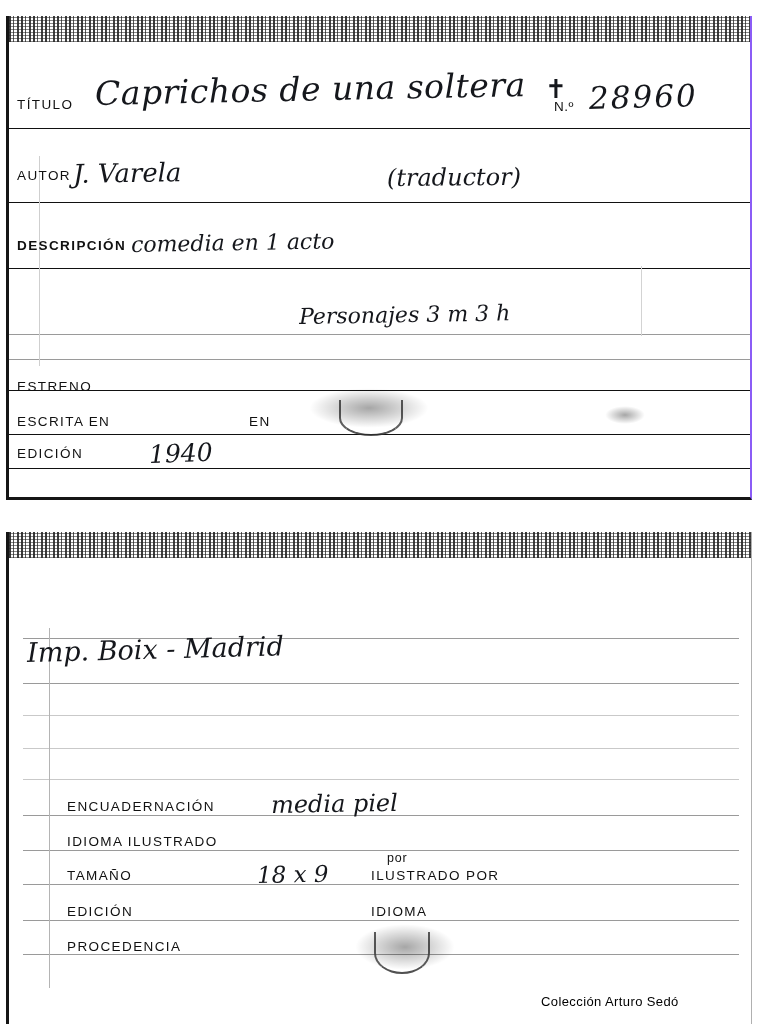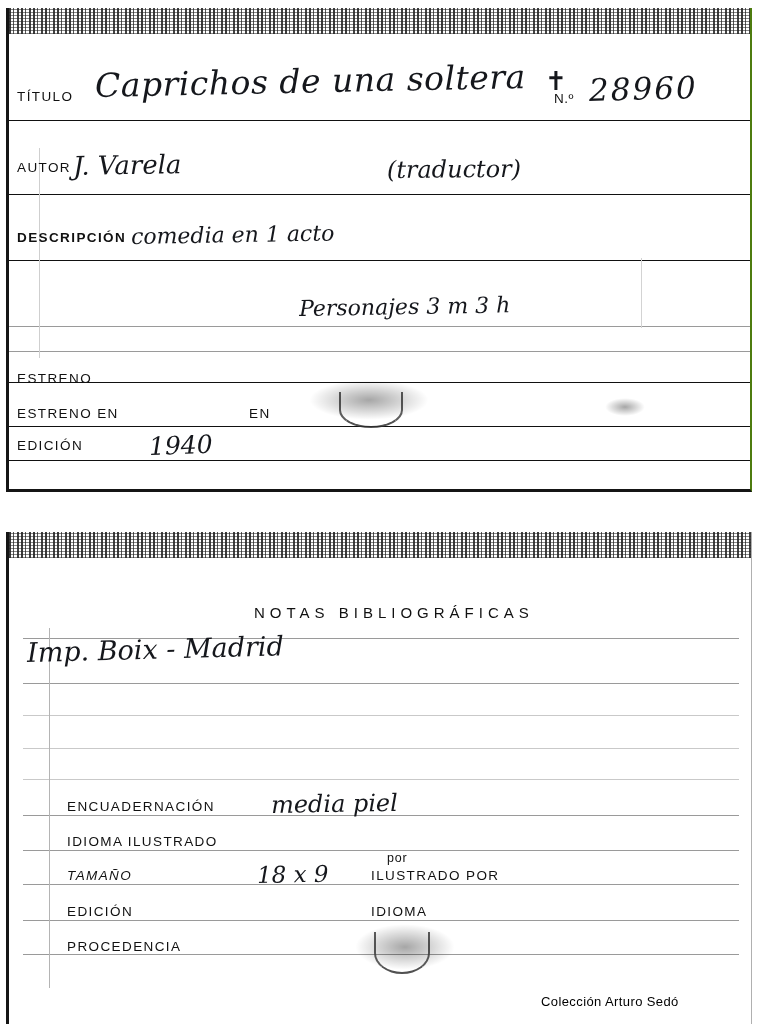--- a/index.html
+++ b/index.html
@@ -73,26 +73,26 @@
     font-family: "DejaVu Serif", serif;
     font-style: italic;
     color: #15171c;
     white-space: nowrap;
     transform-origin: left center;
   }
 
   
   #card1 {
     left: 6px;
-    top: 8px;
+    top: 16px;
     width: 746px;
     height: 484px;
     border-left: 3px solid #151515;
     border-bottom: 3px solid #151515;
-    border-right: 2px solid #4d7c0f;
+    border-right: 2px solid #8b5cf6;
   }
   #card1 .noise-band { top: 0; height: 26px; }
 
   
   #card2 {
     left: 6px;
     top: 532px;
     width: 746px;
     height: 492px;
     border-left: 3px solid #151515;
@@ -155,21 +155,21 @@
     <div class="rule" style="top:418px;"></div>
     <div class="rule" style="top:452px;"></div>
 
     <div class="vline" style="left:30px; top:140px; height:210px; border-color:#cfcfcf;"></div>
     <div class="vline" style="left:632px; top:250px; height:70px; border-color:#d3d3d3;"></div>
 
     <span class="label" style="left:8px; top:81px;">TÍTULO</span>
     <span class="label" style="left:8px; top:152px;">AUTOR</span>
     <span class="label" style="left:8px; top:222px;font-weight:bold;">DESCRIPCIÓN</span>
     <span class="label" style="left:8px; top:363px;">ESTRENO</span>
-    <span class="label" style="left:8px; top:398px;">ESTRENO EN</span>
+    <span class="label" style="left:8px; top:398px;">ESCRITA EN</span>
     <span class="label" style="left:240px; top:398px;">EN</span>
     <span class="label" style="left:8px; top:430px;">EDICIÓN</span>
 
     <span class="hand" style="left:536px; top:58px; font-size:26px; font-style:normal;">✝</span>
     <span class="label" style="left:545px; top:83px; letter-spacing:0.5px;">N.º</span>
     <span class="hand" style="left:580px; top:64px; font-size:31px; letter-spacing:2px; transform: rotate(-1.5deg);">28960</span>
 
     <span class="hand" style="left:86px; top:58px; font-size:33px; letter-spacing:0.5px; transform: rotate(-1.2deg);">Caprichos de una soltera</span>
 
     <span class="hand" style="left:64px; top:143px; font-size:26px; transform: rotate(-1deg);">J. Varela</span>
@@ -183,21 +183,20 @@
 
     <div class="cup" style="left:330px; top:384px;"></div>
     <div class="smudge" style="left:300px; top:372px; width:120px; height:40px;"></div>
     <div class="smudge" style="left:596px; top:390px; width:40px; height:18px;"></div>
   </div>
 
   <div class="card" id="card2">
 
     <div class="noise-band"></div>
 
-    <span class="title-caps" style="left:245px; top:72px;">NOTAS BIBLIOGRÁFICAS</span>
 
     <div class="rule light" style="top:106px; left:14px; width:716px;"></div>
     <div class="rule light" style="top:151px; left:14px; width:716px;"></div>
     <div class="rule faint" style="top:183px; left:14px; width:716px;"></div>
     <div class="rule faint" style="top:216px; left:14px; width:716px;"></div>
     <div class="rule faint" style="top:247px; left:14px; width:716px;"></div>
     <div class="rule light" style="top:283px; left:14px; width:716px;"></div>
     <div class="rule light" style="top:318px; left:14px; width:716px;"></div>
     <div class="rule light" style="top:352px; left:14px; width:716px;"></div>
     <div class="rule light" style="top:388px; left:14px; width:716px;"></div>
@@ -206,21 +205,21 @@
     <div class="vline" style="left:40px; top:96px; height:360px; border-color:#b4b4b4;"></div>
 
     <span class="hand" style="left:18px; top:105px; font-size:27px; transform: rotate(-1.5deg);">Imp. Boix - Madrid</span>
 
     <span class="label" style="left:58px; top:267px;">ENCUADERNACIÓN</span>
     <span class="hand" style="left:262px; top:259px; font-size:24px; transform: rotate(-1deg);">media piel</span>
 
     <span class="label" style="left:58px; top:302px;">IDIOMA ILUSTRADO</span>
     <span class="label small" style="left:378px; top:305px; letter-spacing:0.8px;margin-top:14px;">por</span>
 
-    <span class="label" style="left:58px; top:336px;font-style:italic;">TAMAÑO</span>
+    <span class="label" style="left:58px; top:336px;">TAMAÑO</span>
     <span class="hand" style="left:248px; top:330px; font-size:23px; transform: rotate(-1deg);">18 x 9</span>
     <span class="label" style="left:362px; top:336px;">ILUSTRADO POR</span>
 
     <span class="label" style="left:58px; top:372px;">EDICIÓN</span>
     <span class="label" style="left:362px; top:372px;">IDIOMA</span>
 
     <span class="label" style="left:58px; top:407px;">PROCEDENCIA</span>
 
     <div class="cup" style="left:365px; top:400px; width:52px; height:40px;"></div>
     <div class="smudge" style="left:346px; top:392px; width:100px; height:46px;"></div>

